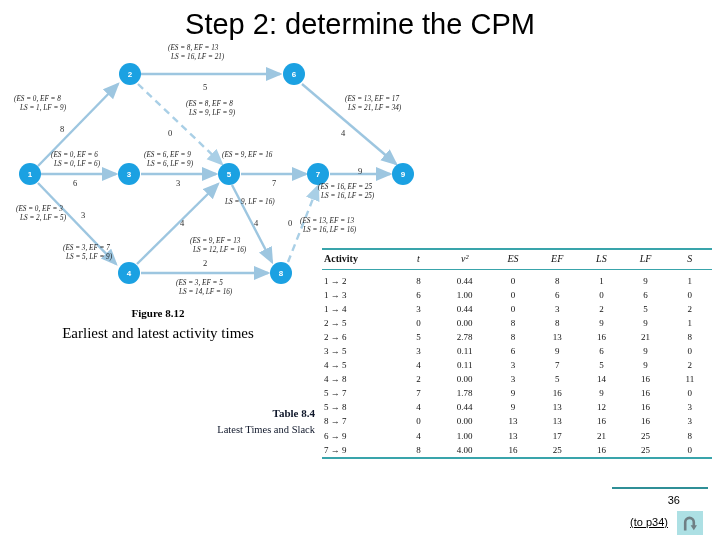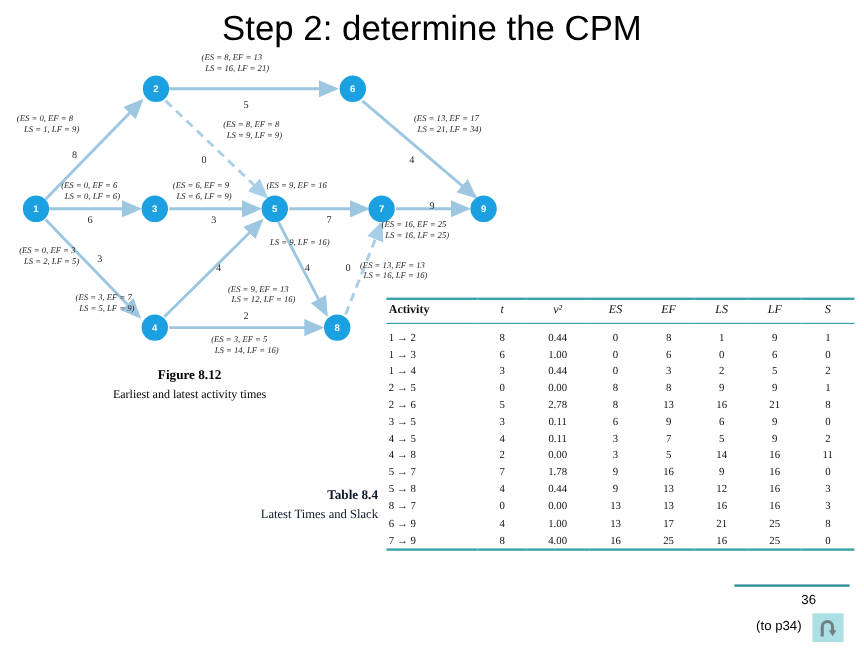--- a/index.html
+++ b/index.html
@@ -59,21 +59,21 @@
   
   .fig-caption {
     position:absolute;
     left:8px; top:305px;
     width:300px;
     text-align:center;
     font-family:"Liberation Serif", serif;
     color:#000;
   }
   .fig-caption .fc-title { font-weight:bold; font-size:11px; line-height:1.5; }
-  .fig-caption .fc-sub   { font-size:10px; line-height:1.5; }
+  .fig-caption .fc-sub   { font-size:15px; line-height:1.5; }
 
   
   .tbl-caption {
     position:absolute;
     left:150px; top:406px;
     width:165px;
     text-align:right;
     font-family:"Liberation Serif", serif;
     color:#0f172a;
   }
@@ -133,20 +133,21 @@
     color:#000;
   }
   .to-page {
     position:absolute;
     left:584px; top:516px;
     width:84px;
     text-align:right;
     font-family:"Liberation Sans", sans-serif;
     font-size:11px;
     color:#000;
+    text-decoration:underline;
   }
   .return-btn {
     position:absolute;
     left:677px; top:511px;
     width:26px; height:24px;
     background:#ade0e4;
     display:flex; align-items:center; justify-content:center;
   }
   .return-btn svg { display:block; }
 </style>

